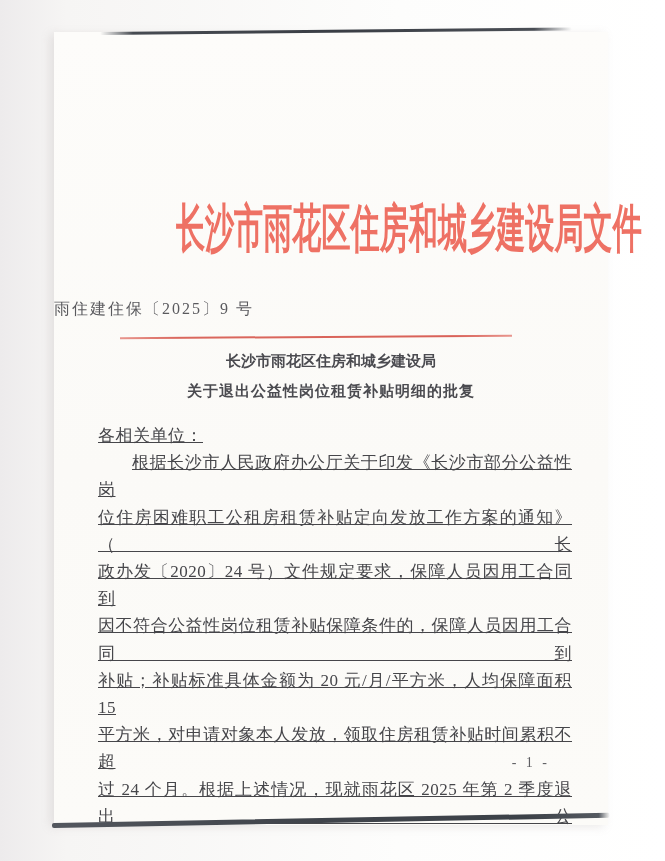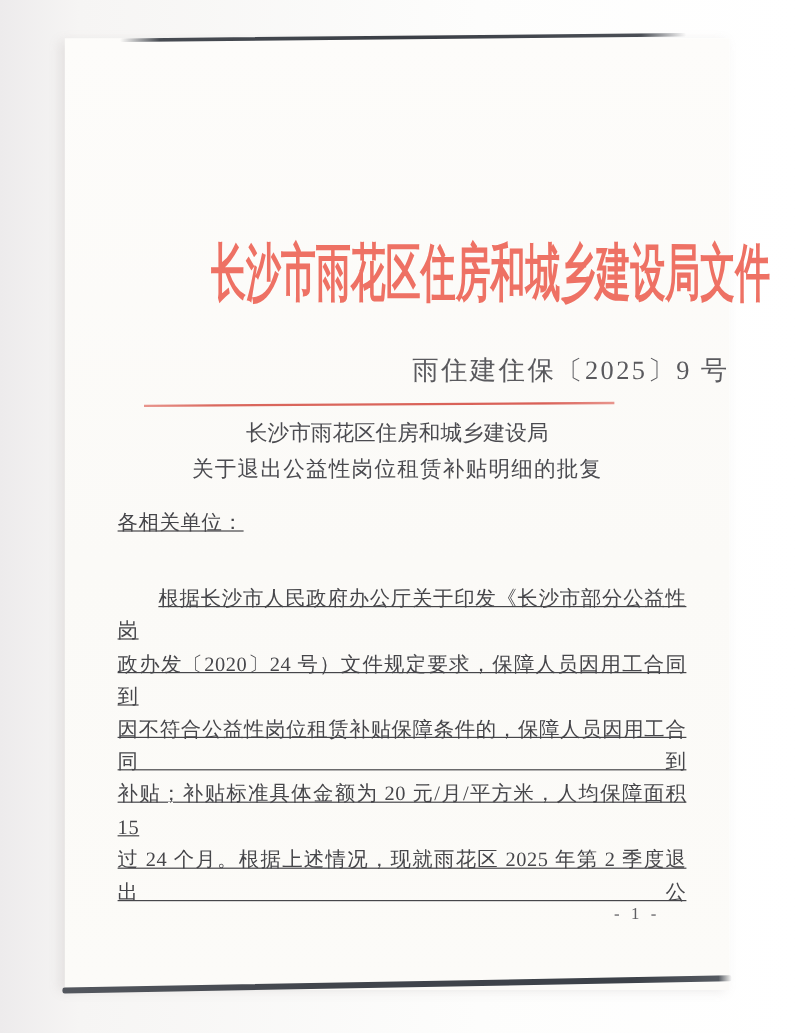--- a/index.html
+++ b/index.html
@@ -60,64 +60,64 @@
     white-space: nowrap;
     transform: scaleX(0.56);
     transform-origin: center center;
     letter-spacing: 0px;
   }
   .doc-no {
     position: absolute;
     top: 266px;
     left: 0;
     width: 100%;
-    text-align: right;
-    font-size: 22px;
+    text-align: left;
+    font-size: 16px;
     line-height: 22px;
     color: #5a5a5e;
     letter-spacing: 2px;
   }
   .red-line {
     position: absolute;
     top: 304px;
     left: 66px;
     width: 392px;
     height: 2px;
     background: linear-gradient(90deg, #e8958d 0%, #da685e 15%, #d96158 85%, #e8958d 100%);
     transform: rotate(-0.35deg);
   }
   .doc-title {
     position: absolute;
     top: 314px;
     left: 0;
     width: 100%;
     text-align: center;
-    font-weight: normal;
+    font-weight: bold;
     color: #4b4b50;
-    font-size: 18px;
+    font-size: 15px;
     line-height: 30px;
   }
   .doc-title .t2 { letter-spacing: 1px; text-align: center; }
   .body-text {
     position: absolute;
     top: 390px;
     left: 44px;
     width: 474px;
     font-size: 17px;
     line-height: 27.2px;
     color: #46464a;
     letter-spacing: 0.5px;
   }
   .body-text .line { white-space: nowrap; text-decoration: underline; }
   .body-text .full {
     white-space: normal;
     text-align: justify;
     text-align-last: justify;
   }
-  .indent { text-indent: 2em; margin-top: 36px; }
+  .indent { text-indent: 2em; }
   .page-no {
     position: absolute;
     top: 723px;
     right: 58px;
     font-size: 14px;
     color: #5f5f63;
     letter-spacing: 3px;
   }
 </style>
 </head>
@@ -135,23 +135,25 @@
     <div class="red-line"></div>
 
     <div class="doc-title">
       <div class="t1">长沙市雨花区住房和城乡建设局</div>
       <div class="t2">关于退出公益性岗位租赁补贴明细的批复</div>
     </div>
 
     <div class="body-text">
       <div class="line">各相关单位：</div>
       <div class="line full indent">根据长沙市人民政府办公厅关于印发《长沙市部分公益性岗</div>
+      <div class="line full">位住房困难职工公租房租赁补贴定向发放工作方案的通知》（长</div>
       <div class="line full">政办发〔2020〕24 号）文件规定要求，保障人员因用工合同到</div>
       <div class="line full">因不符合公益性岗位租赁补贴保障条件的，保障人员因用工合同到</div>
       <div class="line full">补贴；补贴标准具体金额为 20 元/月/平方米，人均保障面积 15</div>
+      <div class="line full">平方米，对申请对象本人发放，领取住房租赁补贴时间累积不超</div>
       <div class="line full">过 24 个月。根据上述情况，现就雨花区 2025 年第 2 季度退出公</div>
 
     </div>
 
     <div class="page-no">- 1 -</div>
 
     <div class="bottom-edge"></div>
   </div>
 </div>
 

